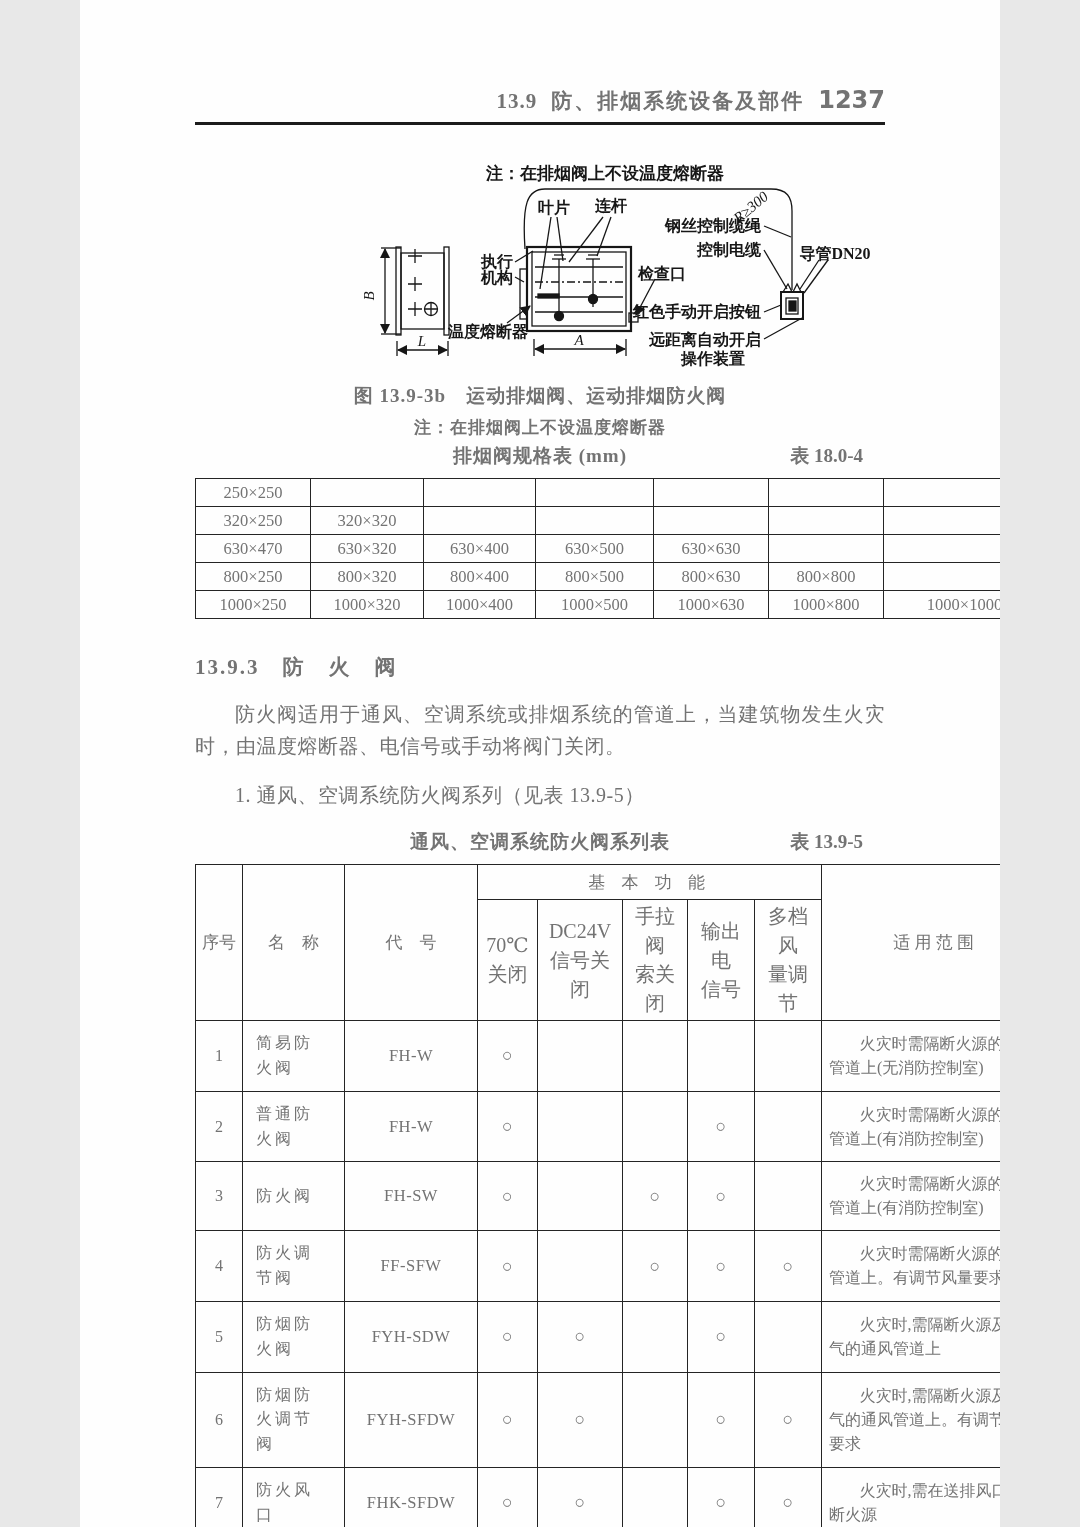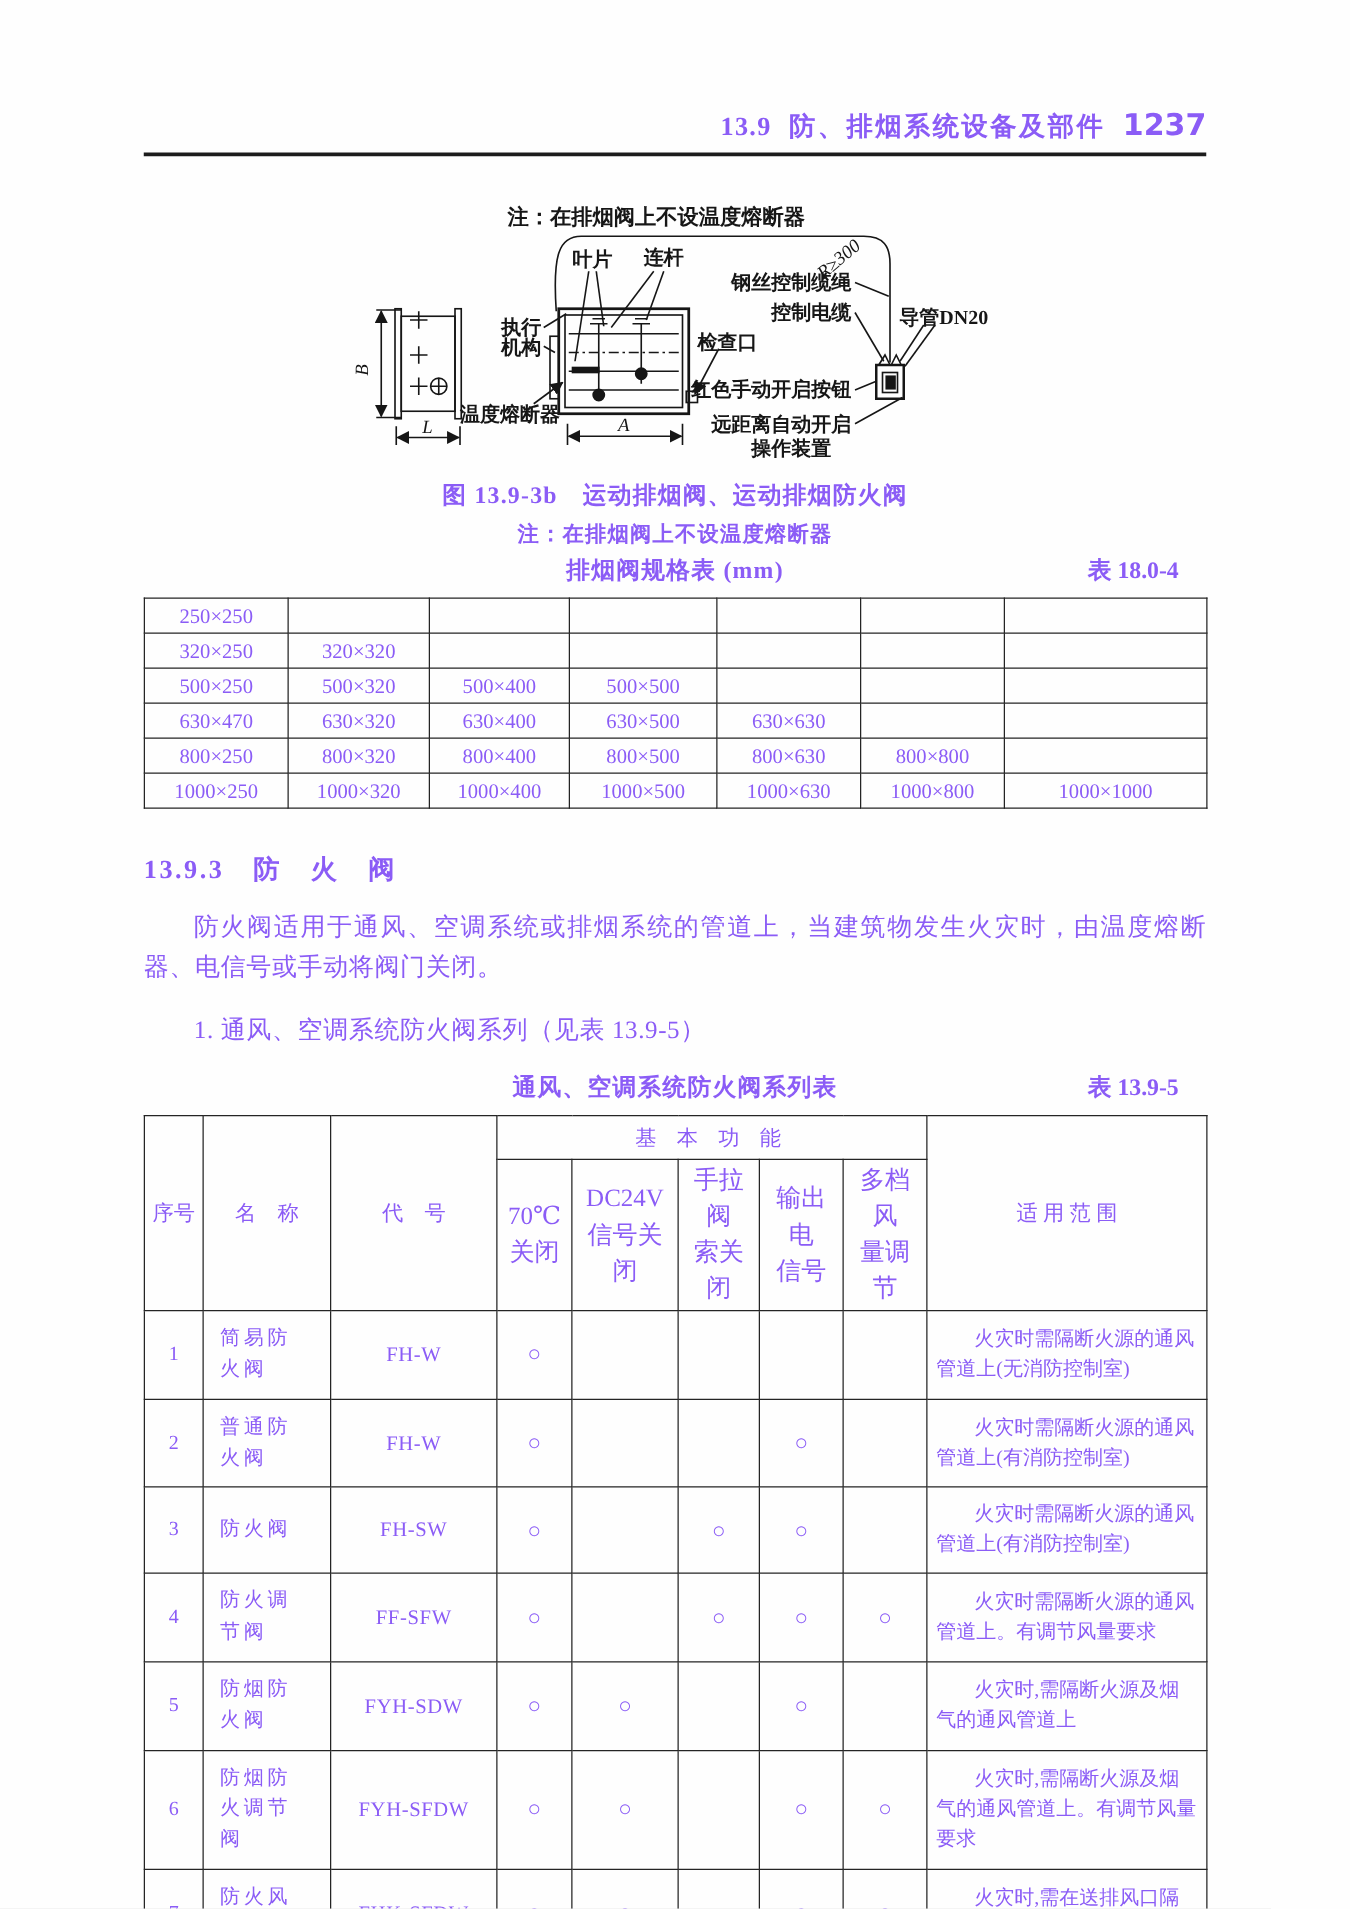--- a/index.html
+++ b/index.html
@@ -1,17 +1,17 @@
 <!DOCTYPE html>
 <html><head>
 <meta charset="utf-8">
 <style>
   html,body{margin:0;padding:0;background:#e8e8e8;}
-  .page{width:1080px;height:1527px;background:#fefefe;margin:0 auto;position:relative;
-        color:#8b5cf6;font-family:"Liberation Serif","DejaVu Serif",serif;overflow:hidden;}
+  .page{width:920px;height:1527px;background:#fefefe;margin:0 auto;position:relative;
+        color:#737373;font-family:"Liberation Serif","DejaVu Serif",serif;overflow:hidden;}
   .content{padding:86px 115px 0 115px;}
 
   
   .runhead{display:flex;justify-content:flex-end;align-items:baseline;gap:14px;
            border-bottom:3px solid #1c1c1c;padding-bottom:7px;}
   .runhead .sec{font-weight:bold;font-size:21px;letter-spacing:1px;}
   .runhead .ttl{font-weight:bold;font-size:21px;letter-spacing:2px;}
   .runhead .pg{font-weight:bold;font-size:24px;font-family:"DejaVu Sans",sans-serif;}
 
   
@@ -194,29 +194,20 @@
             <td></td>
             <td></td>
             <td></td>
             <td></td>
           </tr>
           <tr>
             <td>320×250</td>
             <td>320×320</td>
             <td></td>
             <td></td>
-            <td></td>
-            <td></td>
-            <td></td>
-          </tr>
-          <tr>
-            <td>500×250</td>
-            <td>500×320</td>
-            <td>500×400</td>
-            <td>500×500</td>
             <td></td>
             <td></td>
             <td></td>
           </tr>
           <tr>
             <td>630×470</td>
             <td>630×320</td>
             <td>630×400</td>
             <td>630×500</td>
             <td>630×630</td>

